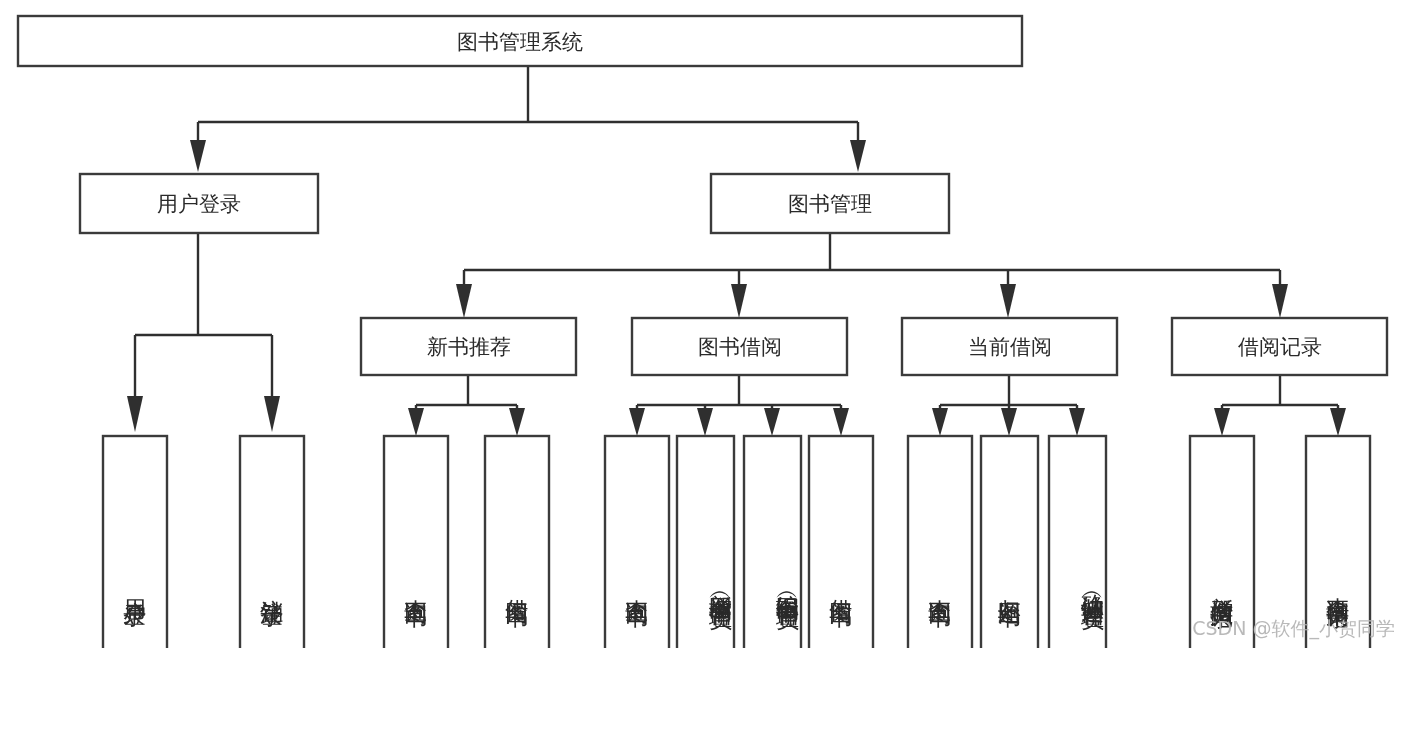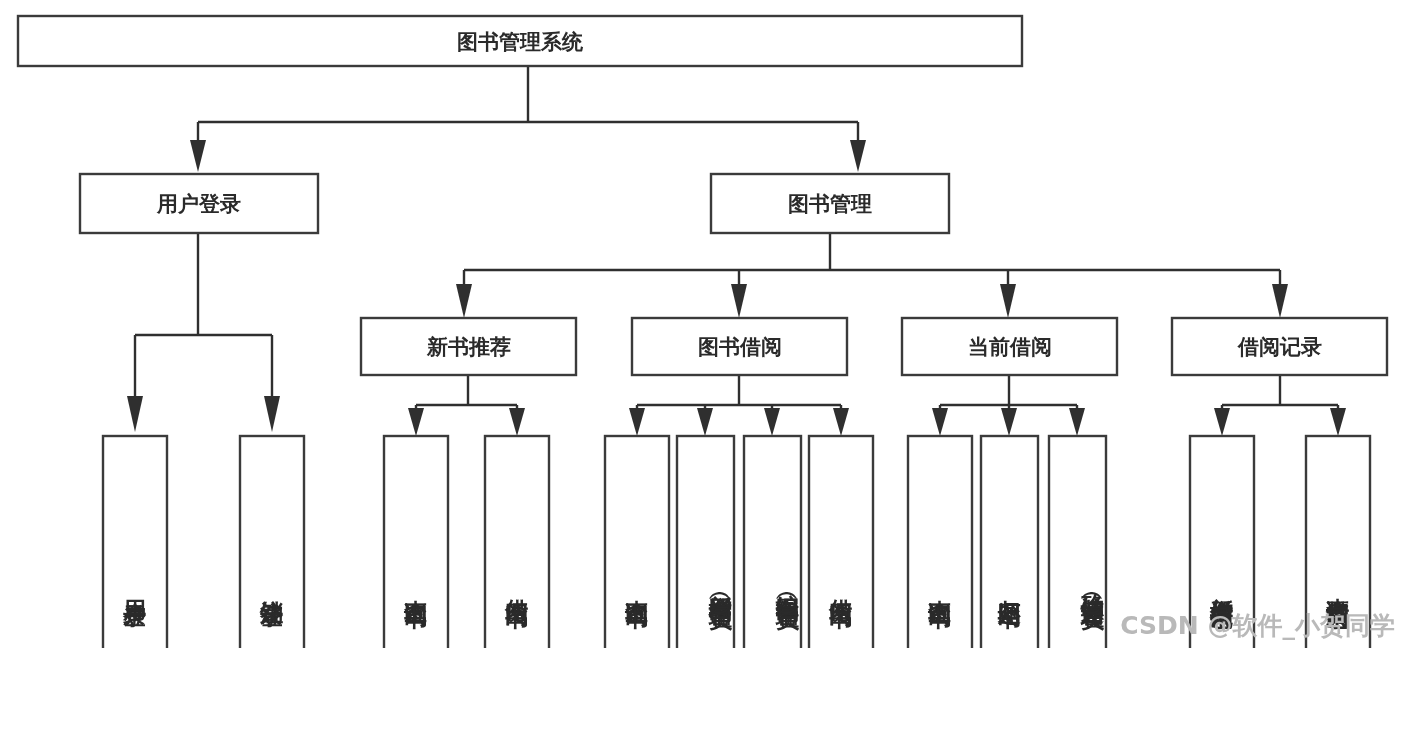--- a/index.html
+++ b/index.html
@@ -9,21 +9,20 @@
   }
   body {
     font-family: "DejaVu Sans", "Liberation Sans", sans-serif;
   }
   #diagram-root {
     position: relative;
     width: 1405px;
     height: 648px;
     background: #ffffff;
     overflow: hidden;
-    font-weight: bold;
   }
   svg.canvas {
     position: absolute;
     left: 0;
     top: 0;
     width: 1405px;
     height: 747px;
   }
   .node-box {
     fill: #ffffff;
@@ -60,21 +59,21 @@
     color: #2a2a2a;
     letter-spacing: 2px;
     white-space: nowrap;
     pointer-events: none;
   }
   .watermark {
     position: absolute;
     right: 10px;
     bottom: 6px;
     font-family: "DejaVu Sans", "Liberation Sans", sans-serif;
-    font-size: 25px;
+    font-size: 19px;
     color: #b9b9b9;
     white-space: nowrap;
     user-select: none;
   }
 </style>
 </head>
 <body>
 
 <div id="diagram-root">
 

